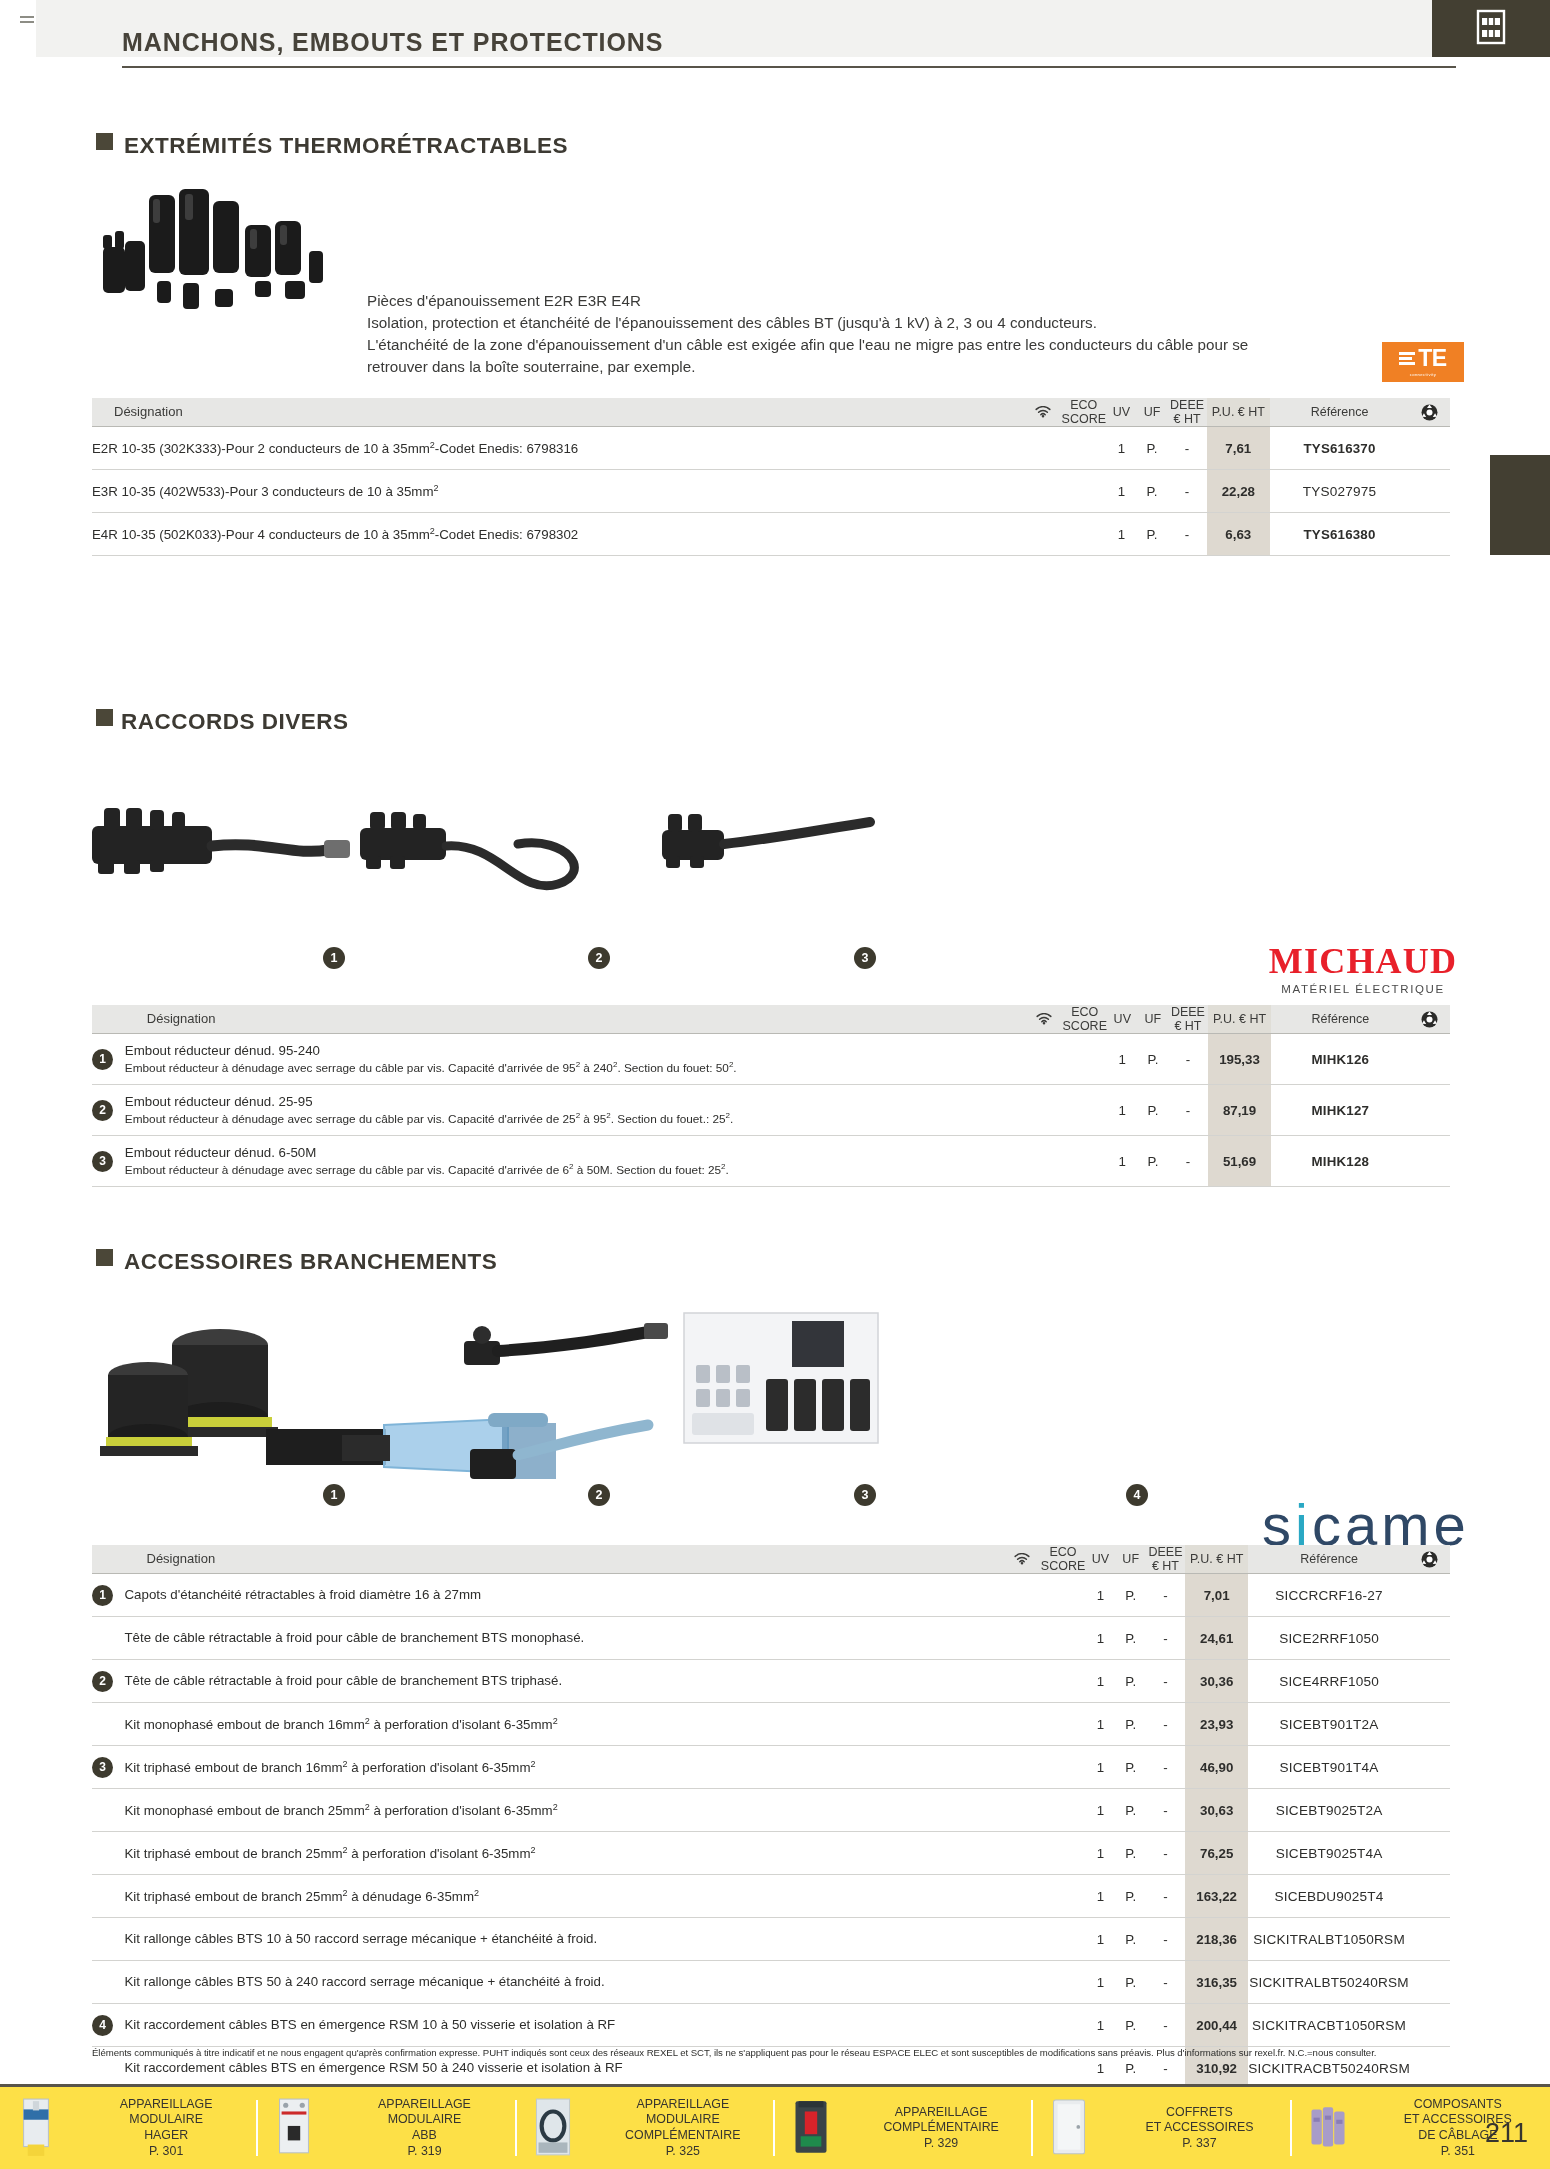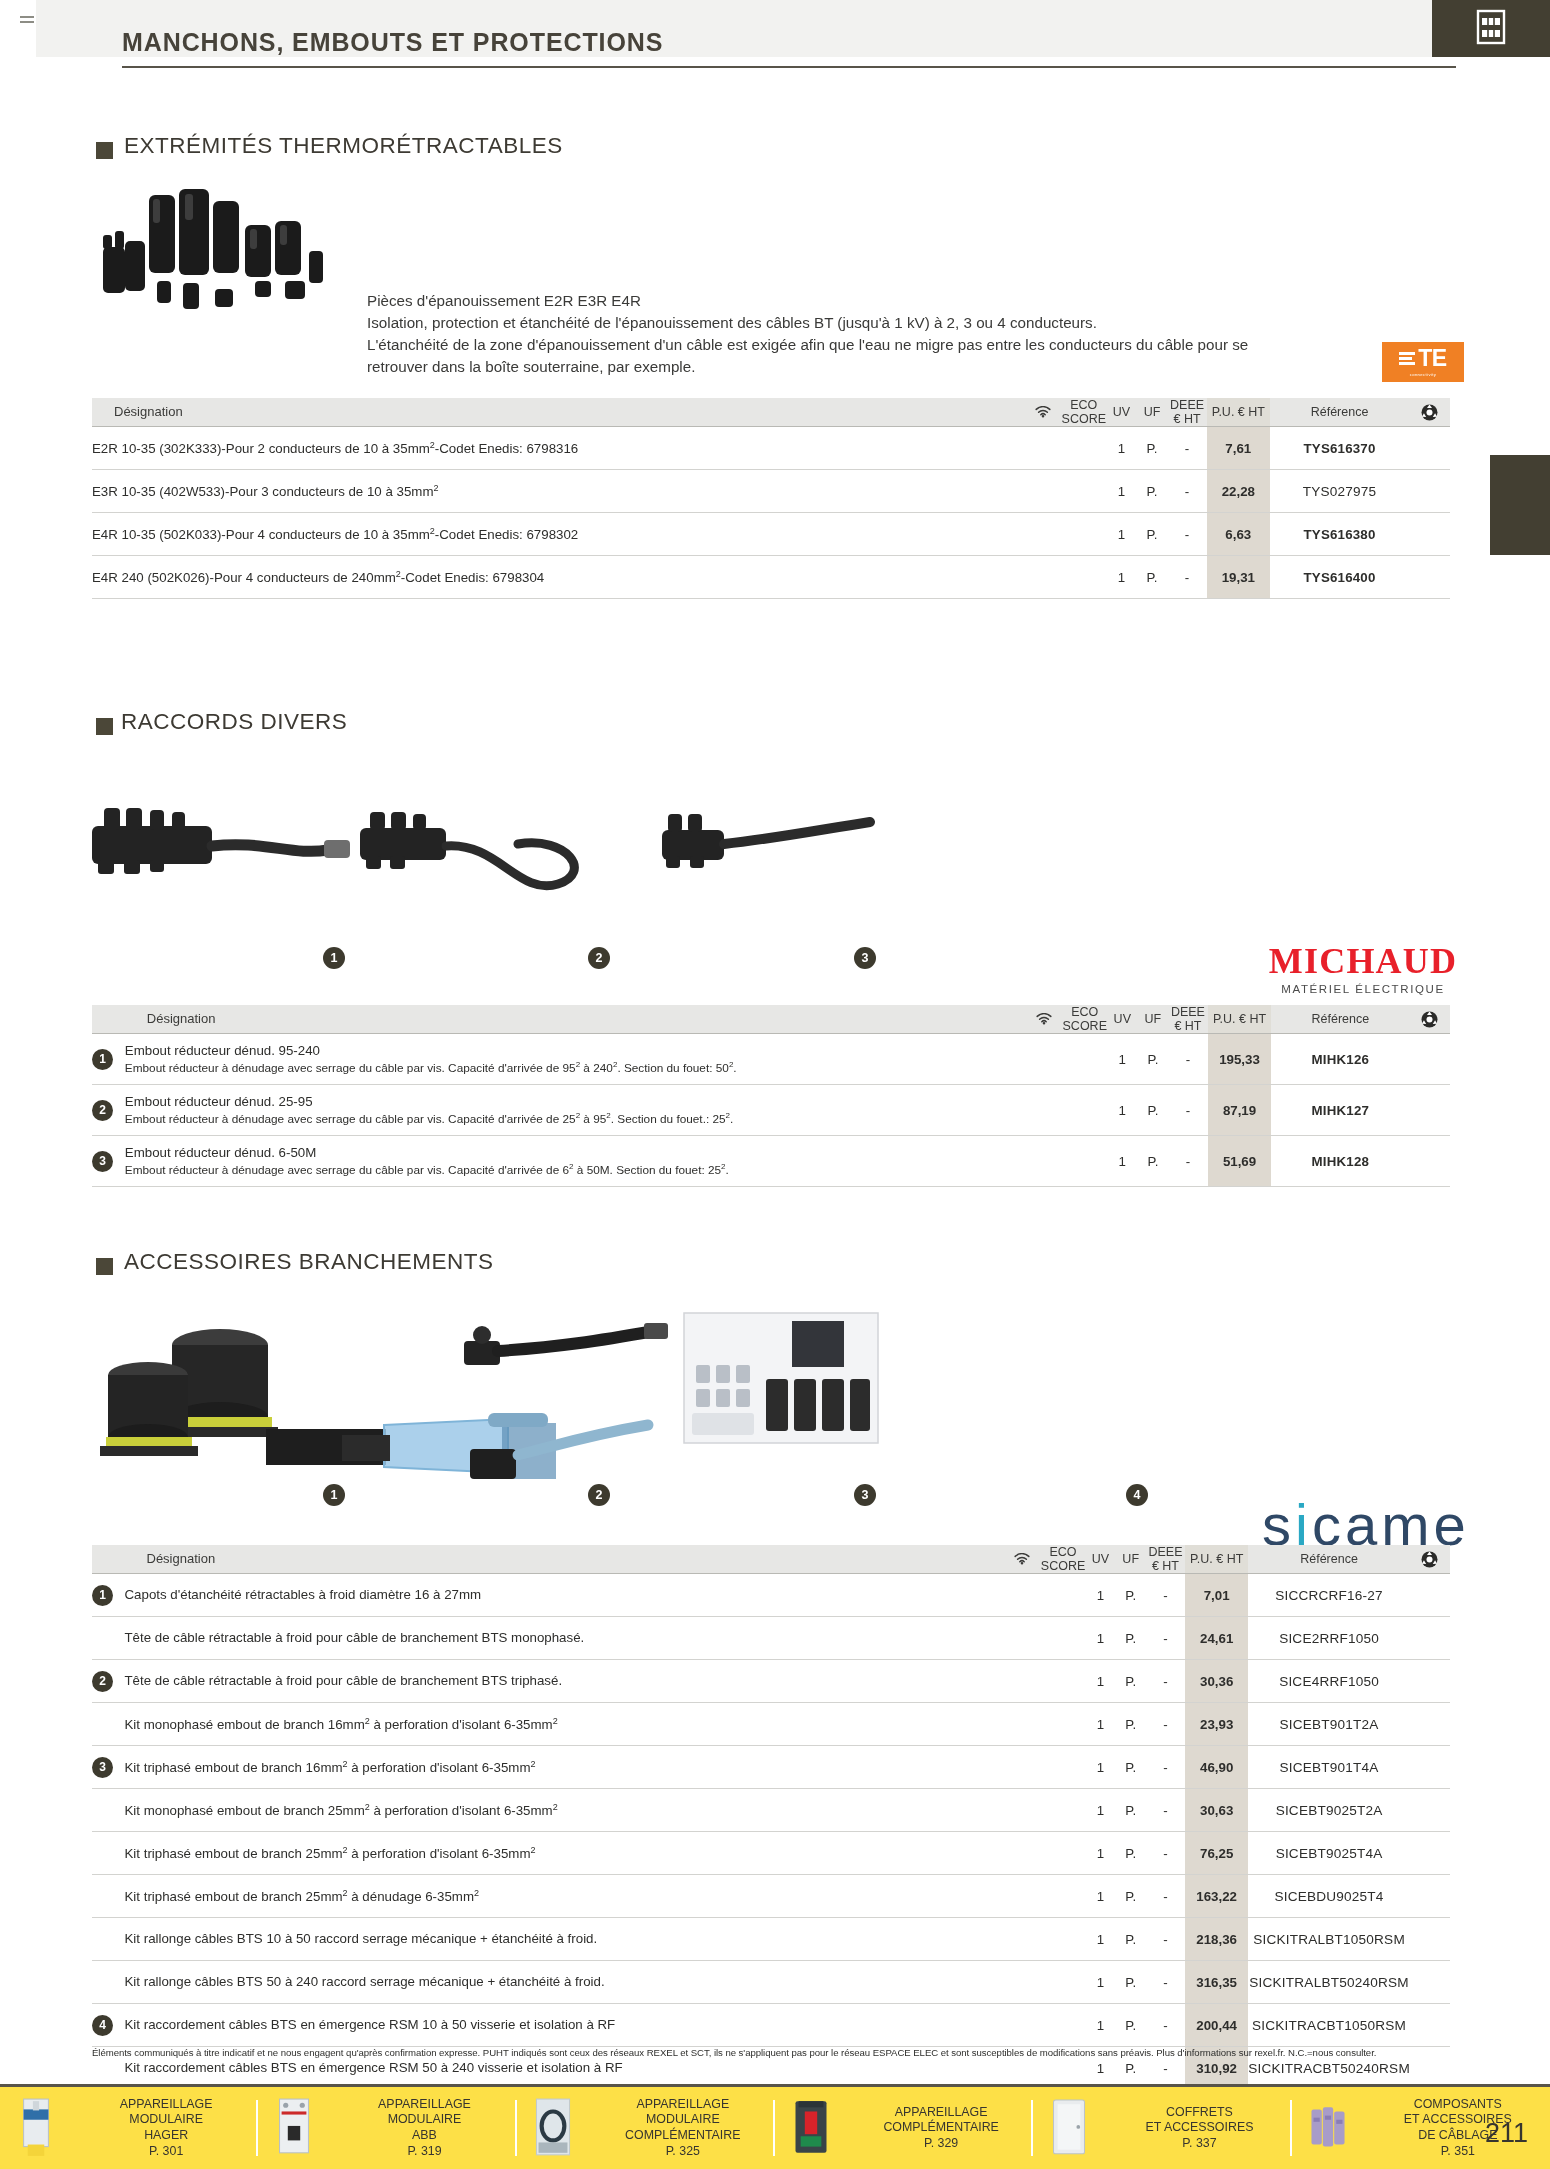--- a/index.html
+++ b/index.html
@@ -24,22 +24,22 @@
   }
   .side-tab-1 { position: absolute; top: 455px; left: 1490px; width: 60px; height: 100px; background: #433f32; }
 
   .main-title {
     position: absolute; top: 28px; left: 122px; width: 1334px;
     font-size: 25px; font-weight: bold; letter-spacing: 0.9px;
     color: #47433a; padding-bottom: 9px; border-bottom: 2.5px solid #58544a;
   }
 
   .section-head {
-    position: absolute; left: 96px; display: flex; align-items: flex-end; gap: 11px;
-    font-size: 22.5px; letter-spacing: 0.5px; color: #3d3a33; font-weight: 400;
+    position: absolute; left: 96px; display: flex; align-items: flex-start; gap: 11px;
+    font-size: 22.5px; letter-spacing: 0.5px; color: #3d3a33; font-weight: 700;
   }
   .sq { width: 17px; height: 17px; background: #4b4738; display: inline-block; }
 
   
   .prodimg { position: absolute; }
 
   .desc {
     position: absolute; font-size: 15.2px; line-height: 1.45; color: #3a3a38;
   }
 
@@ -266,31 +266,20 @@
       </tr>
       <tr class="row">
         <td class="td-desig"><span>E4R 10-35 (502K033)-Pour 4 conducteurs de 10 à 35mm<sup>2</sup>-Codet Enedis: 6798302</span></td>
         <td></td>
           <td></td>
         <td class="td-c">1</td>
         <td class="td-c">P.</td>
         <td class="td-c">-</td>
         <td class="td-price">6,63</td>
         <td class="td-ref">TYS616380</td>
-        <td></td>
-      </tr>
-      <tr class="row">
-        <td class="td-desig"><span>E4R 240 (502K026)-Pour 4 conducteurs de 240mm<sup>2</sup>-Codet Enedis: 6798304</span></td>
-        <td></td>
-          <td></td>
-        <td class="td-c">1</td>
-        <td class="td-c">P.</td>
-        <td class="td-c">-</td>
-        <td class="td-price">19,31</td>
-        <td class="td-ref">TYS616400</td>
         <td></td>
       </tr>
     </tbody>
   </table>
 
   <div class="section-head" style="top:709px;gap:8px;">
     <span class="sq"></span>
     <span>RACCORDS DIVERS</span>
   </div>
 

